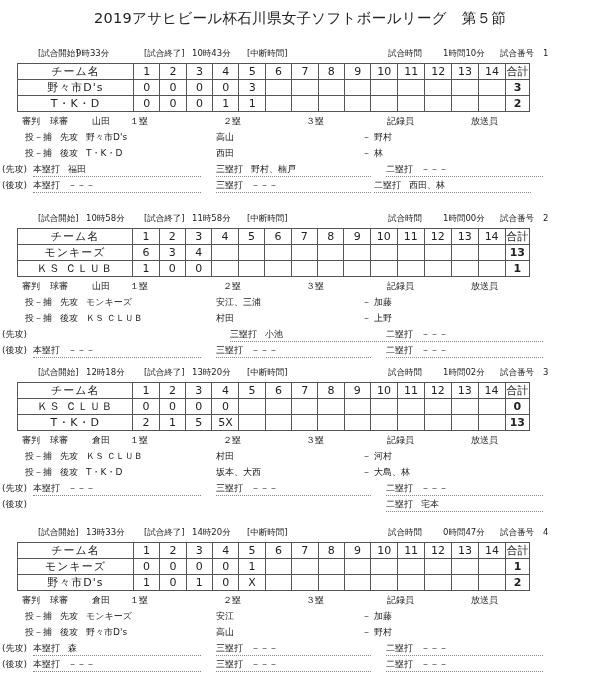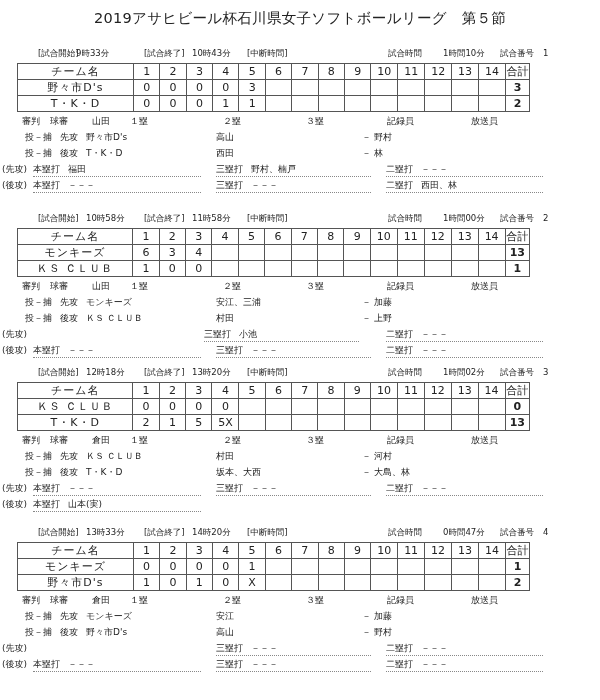--- a/index.html
+++ b/index.html
@@ -121,21 +121,21 @@
     <span class="line" style="left:362px;top:98px">－ <span>林</span></span>
 
     <span class="lbl-side" style="left:2px;top:114px">(先攻)</span>
     <div class="hr" style="left:216px;top:114px;width:155px"><span>三塁打</span><span class="val">野村、楠戸</span></div>
     <div class="hr" style="left:33px;top:114px;width:168px"><span>本塁打</span><span class="val">福田</span></div>
     <div class="hr" style="left:386px;top:114px;width:157px"><span>二塁打</span><span class="val">－－－</span></div>
 
     <span class="lbl-side" style="left:2px;top:130px">(後攻)</span>
     <div class="hr" style="left:33px;top:130px;width:168px"><span>本塁打</span><span class="val">－－－</span></div>
     <div class="hr" style="left:216px;top:130px;width:155px"><span>三塁打</span><span class="val">－－－</span></div>
-    <div class="hr" style="left:386px;top:130px;width:157px"><span>二塁打</span><span class="val">西田、林</span></div>
+    <div class="hr" style="left:374px;top:130px;width:157px"><span>二塁打</span><span class="val">西田、林</span></div>
   </div>
     <div class="game" style="top: 213px;">
     <span class="meta" style="left:38px">[試合開始]</span>
     <span class="meta" style="left:86px">10時58分</span>
     <span class="meta" style="left:144px">[試合終了]</span>
     <span class="meta" style="left:192px">11時58分</span>
     <span class="meta" style="left:247px">[中断時間]</span>
     <span class="meta" style="left:388px">試合時間</span>
     <span class="meta" style="left:443px">1時間00分</span>
     <span class="meta" style="left:500px">試合番号</span>
@@ -215,21 +215,21 @@
     <span class="line" style="left:216px;top:82px">安江、三浦</span>
     <span class="line" style="left:362px;top:82px">－ <span>加藤</span></span>
 
     <span class="line" style="left:25px;top:98px">投－捕</span>
     <span class="line" style="left:60px;top:98px">後攻</span>
     <span class="line" style="left:86px;top:98px">ＫＳ ＣＬＵＢ</span>
     <span class="line" style="left:216px;top:98px">村田</span>
     <span class="line" style="left:362px;top:98px">－ <span>上野</span></span>
 
     <span class="lbl-side" style="left:2px;top:114px">(先攻)</span>
-    <div class="hr" style="left:204px;top:114px;width:155px"><span>三塁打</span><span class="val">小池</span></div>
+    <div class="hr" style="left:230px;top:114px;width:155px"><span>三塁打</span><span class="val">小池</span></div>
     <div class="hr" style="left:386px;top:114px;width:157px"><span>二塁打</span><span class="val">－－－</span></div>
 
     <span class="lbl-side" style="left:2px;top:130px">(後攻)</span>
     <div class="hr" style="left:33px;top:130px;width:168px"><span>本塁打</span><span class="val">－－－</span></div>
     <div class="hr" style="left:216px;top:130px;width:155px"><span>三塁打</span><span class="val">－－－</span></div>
     <div class="hr" style="left:386px;top:130px;width:157px"><span>二塁打</span><span class="val">－－－</span></div>
   </div>
     <div class="game" style="top: 367px;">
     <span class="meta" style="left:38px">[試合開始]</span>
     <span class="meta" style="left:86px">12時18分</span>
@@ -320,21 +320,21 @@
     <span class="line" style="left:86px;top:98px">T・K・D</span>
     <span class="line" style="left:216px;top:98px">坂本、大西</span>
     <span class="line" style="left:362px;top:98px">－ <span>大島、林</span></span>
 
     <span class="lbl-side" style="left:2px;top:114px">(先攻)</span>
     <div class="hr" style="left:33px;top:114px;width:168px"><span>本塁打</span><span class="val">－－－</span></div>
     <div class="hr" style="left:216px;top:114px;width:155px"><span>三塁打</span><span class="val">－－－</span></div>
     <div class="hr" style="left:386px;top:114px;width:157px"><span>二塁打</span><span class="val">－－－</span></div>
 
     <span class="lbl-side" style="left:2px;top:130px">(後攻)</span>
-    <div class="hr" style="left:33px;top:130px;width:168px"><span>本塁打</span><span class="val">山本(実)</span></div>
+    <div class="hr" style="left:386px;top:130px;width:157px"><span>二塁打</span><span class="val">宅本</span></div>
   </div>
     <div class="game" style="top: 527px;">
     <span class="meta" style="left:38px">[試合開始]</span>
     <span class="meta" style="left:86px">13時33分</span>
     <span class="meta" style="left:144px">[試合終了]</span>
     <span class="meta" style="left:192px">14時20分</span>
     <span class="meta" style="left:247px">[中断時間]</span>
     <span class="meta" style="left:388px">試合時間</span>
     <span class="meta" style="left:443px">0時間47分</span>
     <span class="meta" style="left:500px">試合番号</span>
@@ -414,20 +414,21 @@
     <span class="line" style="left:216px;top:82px">安江</span>
     <span class="line" style="left:362px;top:82px">－ <span>加藤</span></span>
 
     <span class="line" style="left:25px;top:98px">投－捕</span>
     <span class="line" style="left:60px;top:98px">後攻</span>
     <span class="line" style="left:86px;top:98px">野々市D's</span>
     <span class="line" style="left:216px;top:98px">高山</span>
     <span class="line" style="left:362px;top:98px">－ <span>野村</span></span>
 
     <span class="lbl-side" style="left:2px;top:114px">(先攻)</span>
+    <div class="hr" style="left:33px;top:114px;width:168px"><span>本塁打</span><span class="val">森</span></div>
     <div class="hr" style="left:216px;top:114px;width:155px"><span>三塁打</span><span class="val">－－－</span></div>
     <div class="hr" style="left:386px;top:114px;width:157px"><span>二塁打</span><span class="val">－－－</span></div>
 
     <span class="lbl-side" style="left:2px;top:130px">(後攻)</span>
     <div class="hr" style="left:33px;top:130px;width:168px"><span>本塁打</span><span class="val">－－－</span></div>
     <div class="hr" style="left:216px;top:130px;width:155px"><span>三塁打</span><span class="val">－－－</span></div>
     <div class="hr" style="left:386px;top:130px;width:157px"><span>二塁打</span><span class="val">－－－</span></div>
   </div>
   </div>
 

